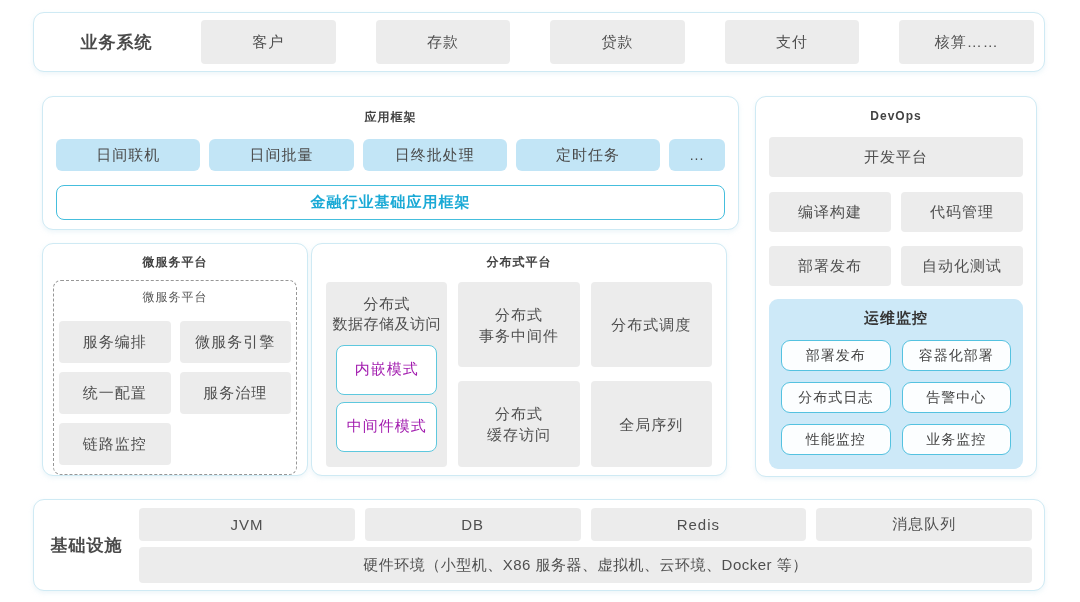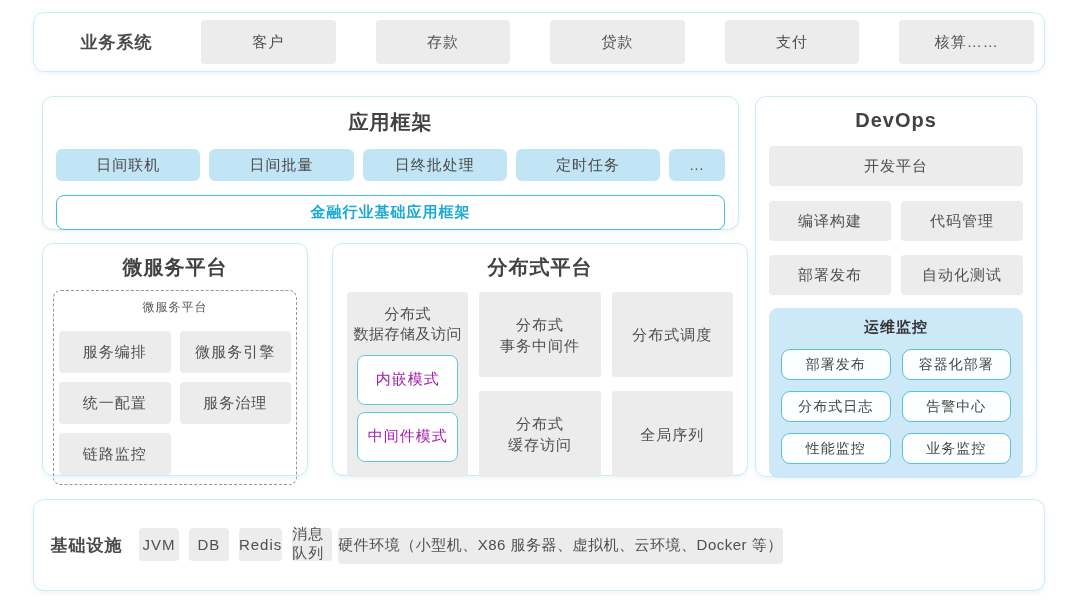--- a/index.html
+++ b/index.html
@@ -5,21 +5,21 @@
   * { margin:0; padding:0; box-sizing:border-box; }
   html,body { background:#fff; }
   body { font-family:"Liberation Sans","DejaVu Sans",sans-serif; color:#454545; }
   .canvas { position:relative; width:1080px; height:602px; background:#fff; overflow:hidden; }
 
   .panel {
     position:absolute; background:#fff;
     border:1.5px solid #cfeaf4; border-radius:11px;
     box-shadow:0 2px 5px rgba(185,219,235,.28);
   }
-  .panel-title { text-align:center; font-size:20px; font-weight:600; color:#424242; letter-spacing:1px; }
+  .panel-title { text-align:center; font-size:12px; font-weight:600; color:#424242; letter-spacing:1px; }
   .side-label { width:105px; text-align:center; font-size:17px; font-weight:600; color:#4a4a4a; letter-spacing:1px; }
 
   .gray-box {
     background:#ececec; border-radius:4px;
     display:flex; align-items:center; justify-content:center;
     color:#4f4f4f; font-size:15px; letter-spacing:1px;
   }
   .blue-box {
     background:#c2e5f6; border-radius:6px;
     display:flex; align-items:center; justify-content:center;
@@ -58,36 +58,36 @@
   }
 
   
   .micro { left:42px; top:243px; width:266px; height:233px; padding:10px 10px 0; }
   .dashed-box { margin-top:9px; height:195px; border:1px dashed #979797; border-radius:8px; padding:8px 5px 0; }
   .dashed-title { text-align:center; font-size:12px; color:#555; letter-spacing:1px; }
   .micro-grid { display:grid; grid-template-columns:1fr 1fr; gap:9px; margin-top:15px; }
   .micro-grid .gray-box { height:42px; }
 
   
-  .dist { left:332px; top:243px; width:416px; height:233px; padding:10px 14px 0; }
+  .dist { left:311px; top:243px; width:416px; height:233px; padding:10px 14px 0; }
   .dist-grid { display:grid; grid-template-columns:1fr 1fr 1fr; grid-template-rows:85px 86px; gap:14px 11px; margin-top:11px; }
   .dist-cell { white-space:pre-line; text-align:center; line-height:1.4; }
   .storage { grid-row:1 / 3; display:block; padding-top:12px; text-align:center; }
   .storage-label { font-size:15px; color:#4f4f4f; line-height:1.35; white-space:pre-line; letter-spacing:.5px; }
   .mode-box {
     margin:7px 10px 0; height:50px; background:#fff;
     border:1.5px solid #5ec8de; border-radius:8px;
     display:flex; align-items:center; justify-content:center;
     font-size:15px; color:#a21caf; letter-spacing:1px;
   }
   .mode-box.first { margin-top:10px; }
 
   
   .infra { left:33px; top:499px; width:1012px; height:92px; display:flex; align-items:center; }
-  .infra-body { flex:1; display:flex; gap:6px; padding:9px 12px 8px 0; }
+  .infra-body { flex:1; display:flex; flex-direction:column; gap:6px; padding:9px 12px 8px 0; }
   .infra-row { display:flex; gap:10px; }
   .infra-row .gray-box { flex:1; height:33px; }
   .hw-box { height:36px; letter-spacing:.5px; }
 </style>
 </head>
 <body>
 
 <div class="canvas">
 
   <section class="panel biz">

